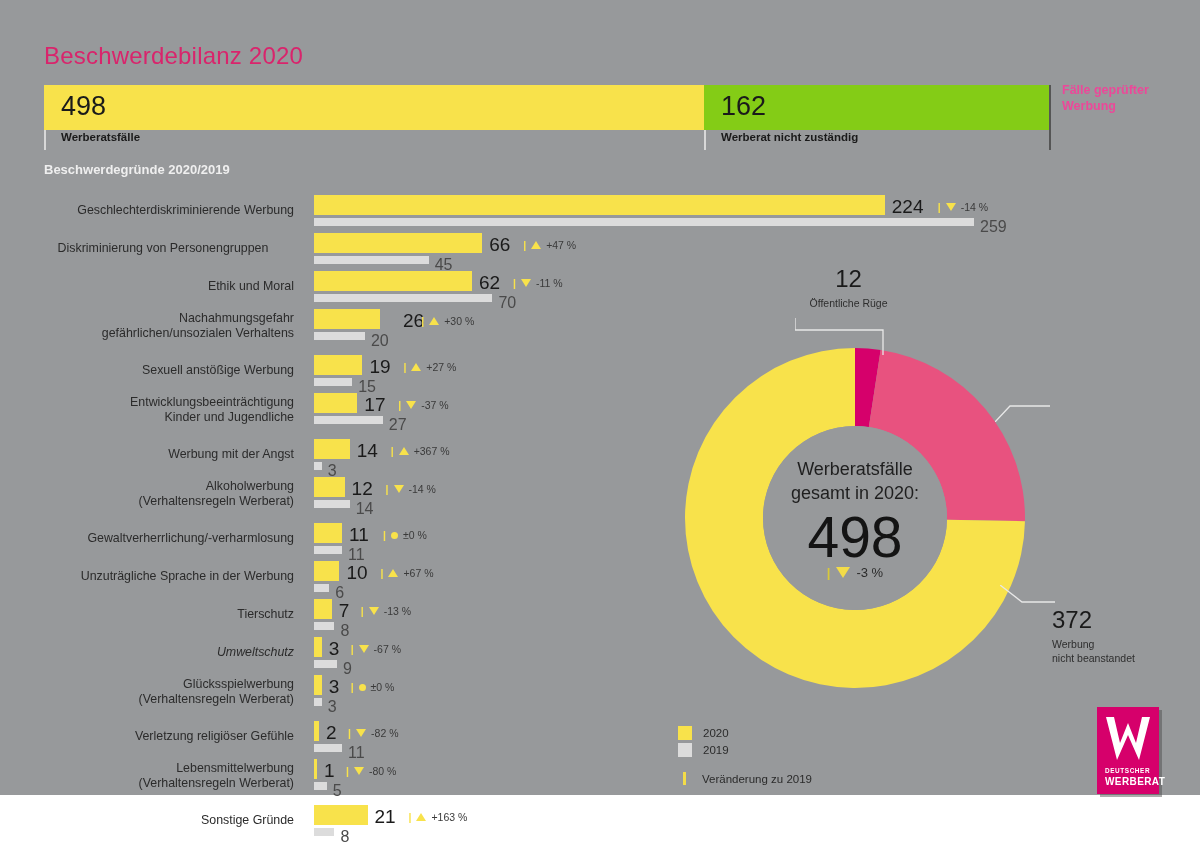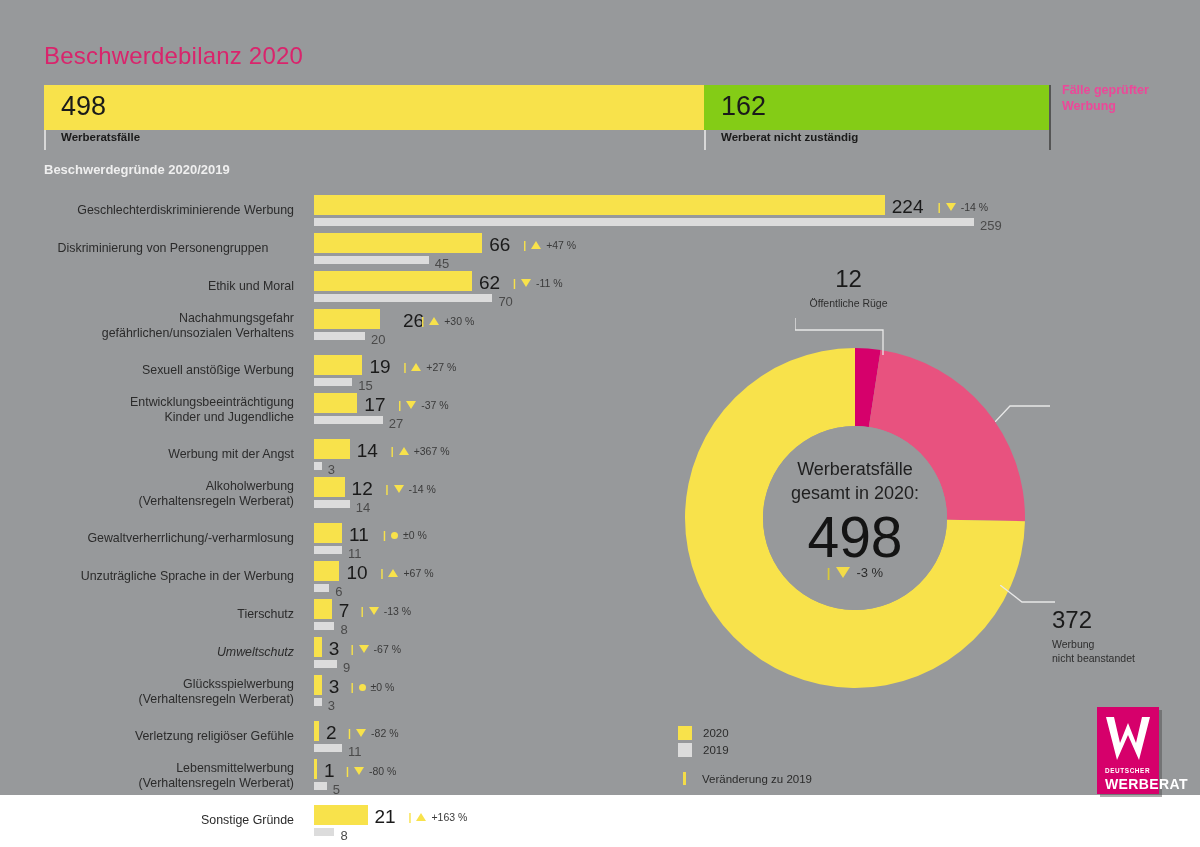--- a/index.html
+++ b/index.html
@@ -72,21 +72,21 @@
     font-size:12.4px;color:#2b2b2b;line-height:15px;
   }
   .barwrap{position:absolute;left:314px;}
   .bar2020{height:20px;background:#f8e24b;}
   .bar2019{height:8px;background:#dcdcdc;}
   .v2020{
     position:absolute;font-size:19px;color:#1a1a1a;font-weight:300;
     top:-3px;white-space:nowrap;
   }
   .v2019{
-    position:absolute;font-size:13px;color:#4a4a4a;top:-3px;white-space:nowrap;
+    position:absolute;font-size:16px;color:#4a4a4a;top:-3px;white-space:nowrap;
   }
   .delta{
     position:absolute;top:1px;font-size:10.5px;color:#3a3a3a;white-space:nowrap;
     display:flex;align-items:center;gap:5px;
   }
   .delta .sep{color:#f8e24b;font-weight:bold;}
   .tri-up{width:0;height:0;border-left:5px solid transparent;border-right:5px solid transparent;border-bottom:8px solid #f8e24b;display:inline-block;}
   .tri-dn{width:0;height:0;border-left:5px solid transparent;border-right:5px solid transparent;border-top:8px solid #f8e24b;display:inline-block;}
   .dot-eq{width:7px;height:7px;border-radius:50%;background:#f8e24b;display:inline-block;}
 
@@ -120,21 +120,21 @@
   .leg-row.spaced{margin-top:12px;}
   .sw.bar{width:3px;height:13px;background:#f3dc48;margin-left:5px;margin-right:5px;}
 
   
   .logo{
     position:absolute;left:1097px;top:707px;width:62px;height:87px;
     background:#d6006b;box-shadow:3px 3px 0 rgba(70,70,72,.45);
   }
   .logo svg{position:absolute;left:7px;top:8px;}
   .logo-t1{position:absolute;left:8px;top:60px;font-size:6.4px;color:#ffffff;letter-spacing:.6px;font-weight:bold;}
-  .logo-t2{position:absolute;left:8px;top:69px;font-size:14px;color:#ffffff;letter-spacing:.4px;font-weight:bold;}
+  .logo-t2{position:absolute;left:8px;top:69px;font-size:10px;color:#ffffff;letter-spacing:.4px;font-weight:bold;}
 </style>
 </head>
 <body>
 
 <div id="stage">
   <div class="canvas"></div>
 
   <div class="main-title">Beschwerdebilanz 2020</div>
 
   <div class="topbar">

